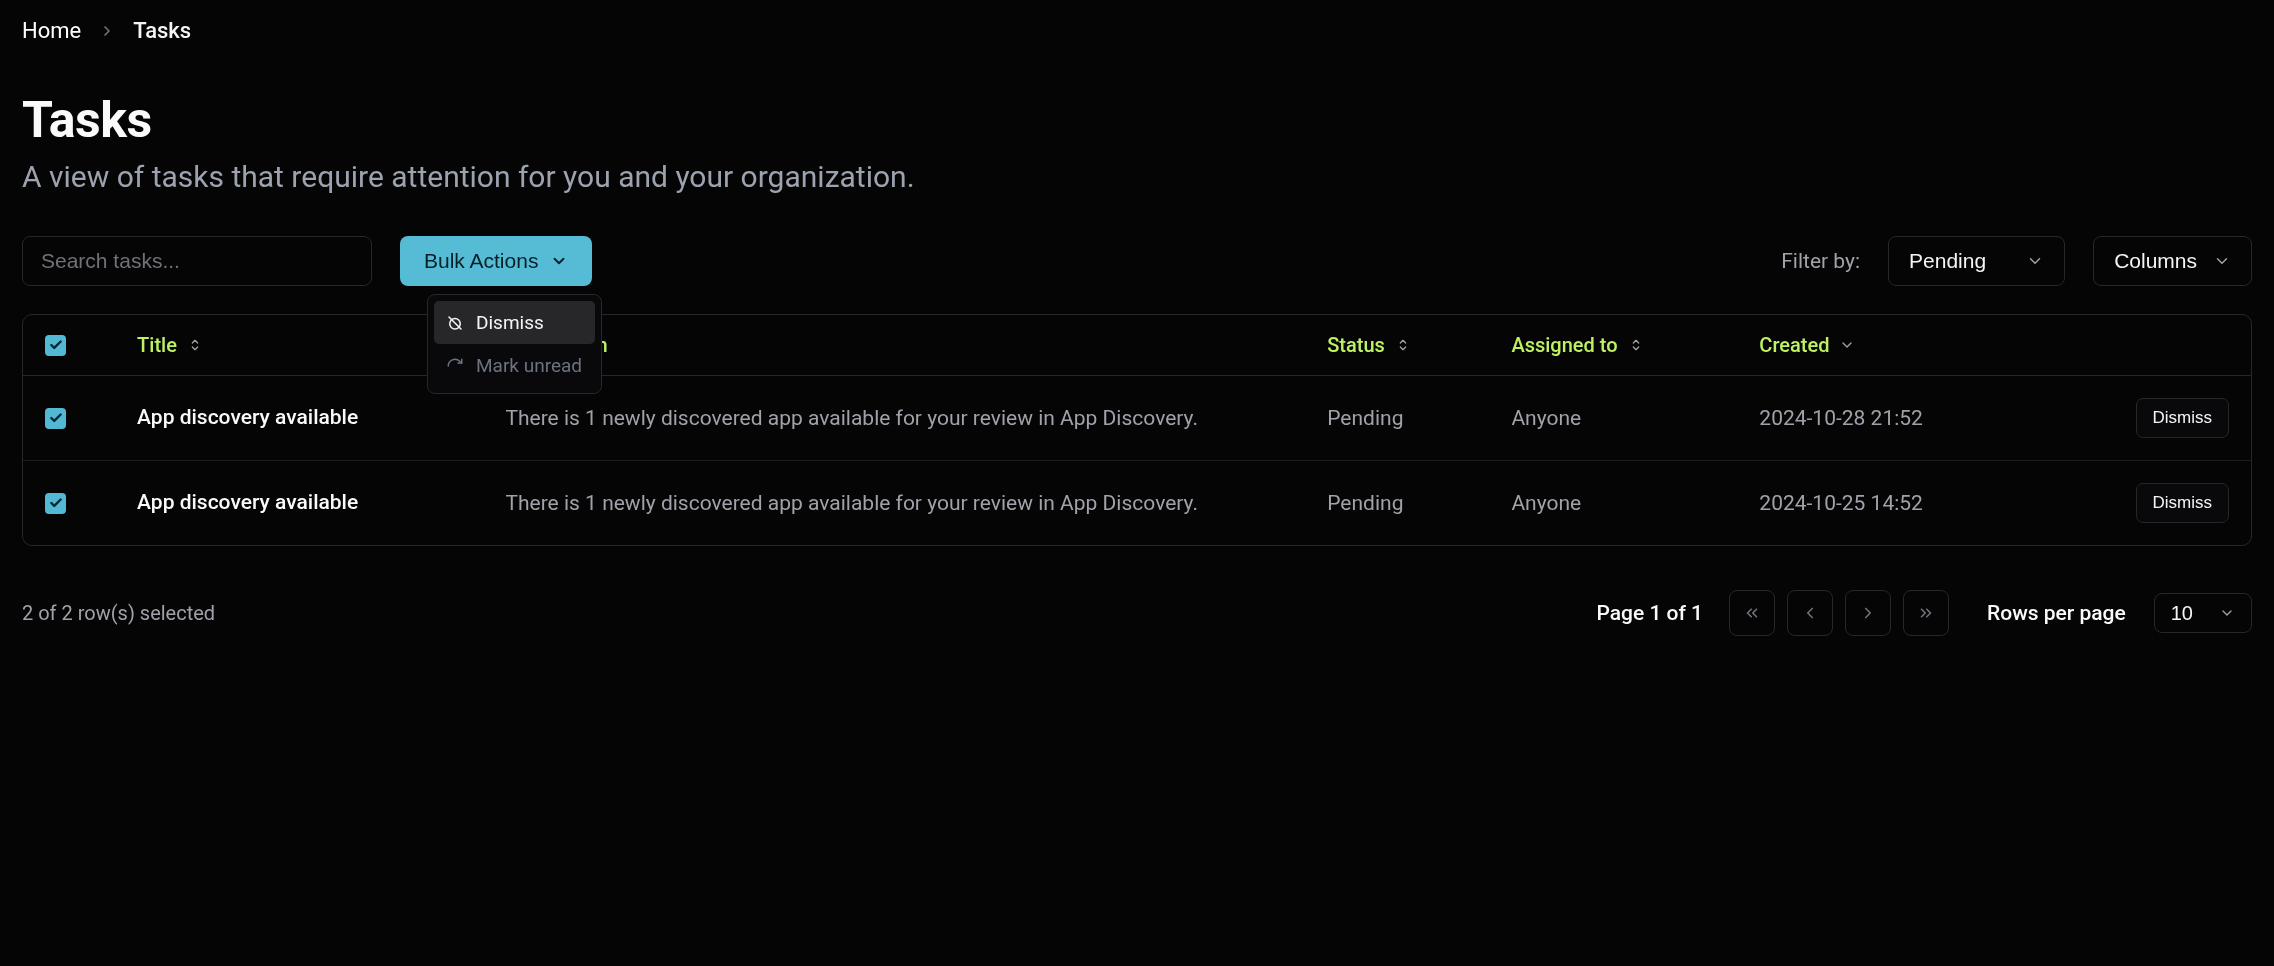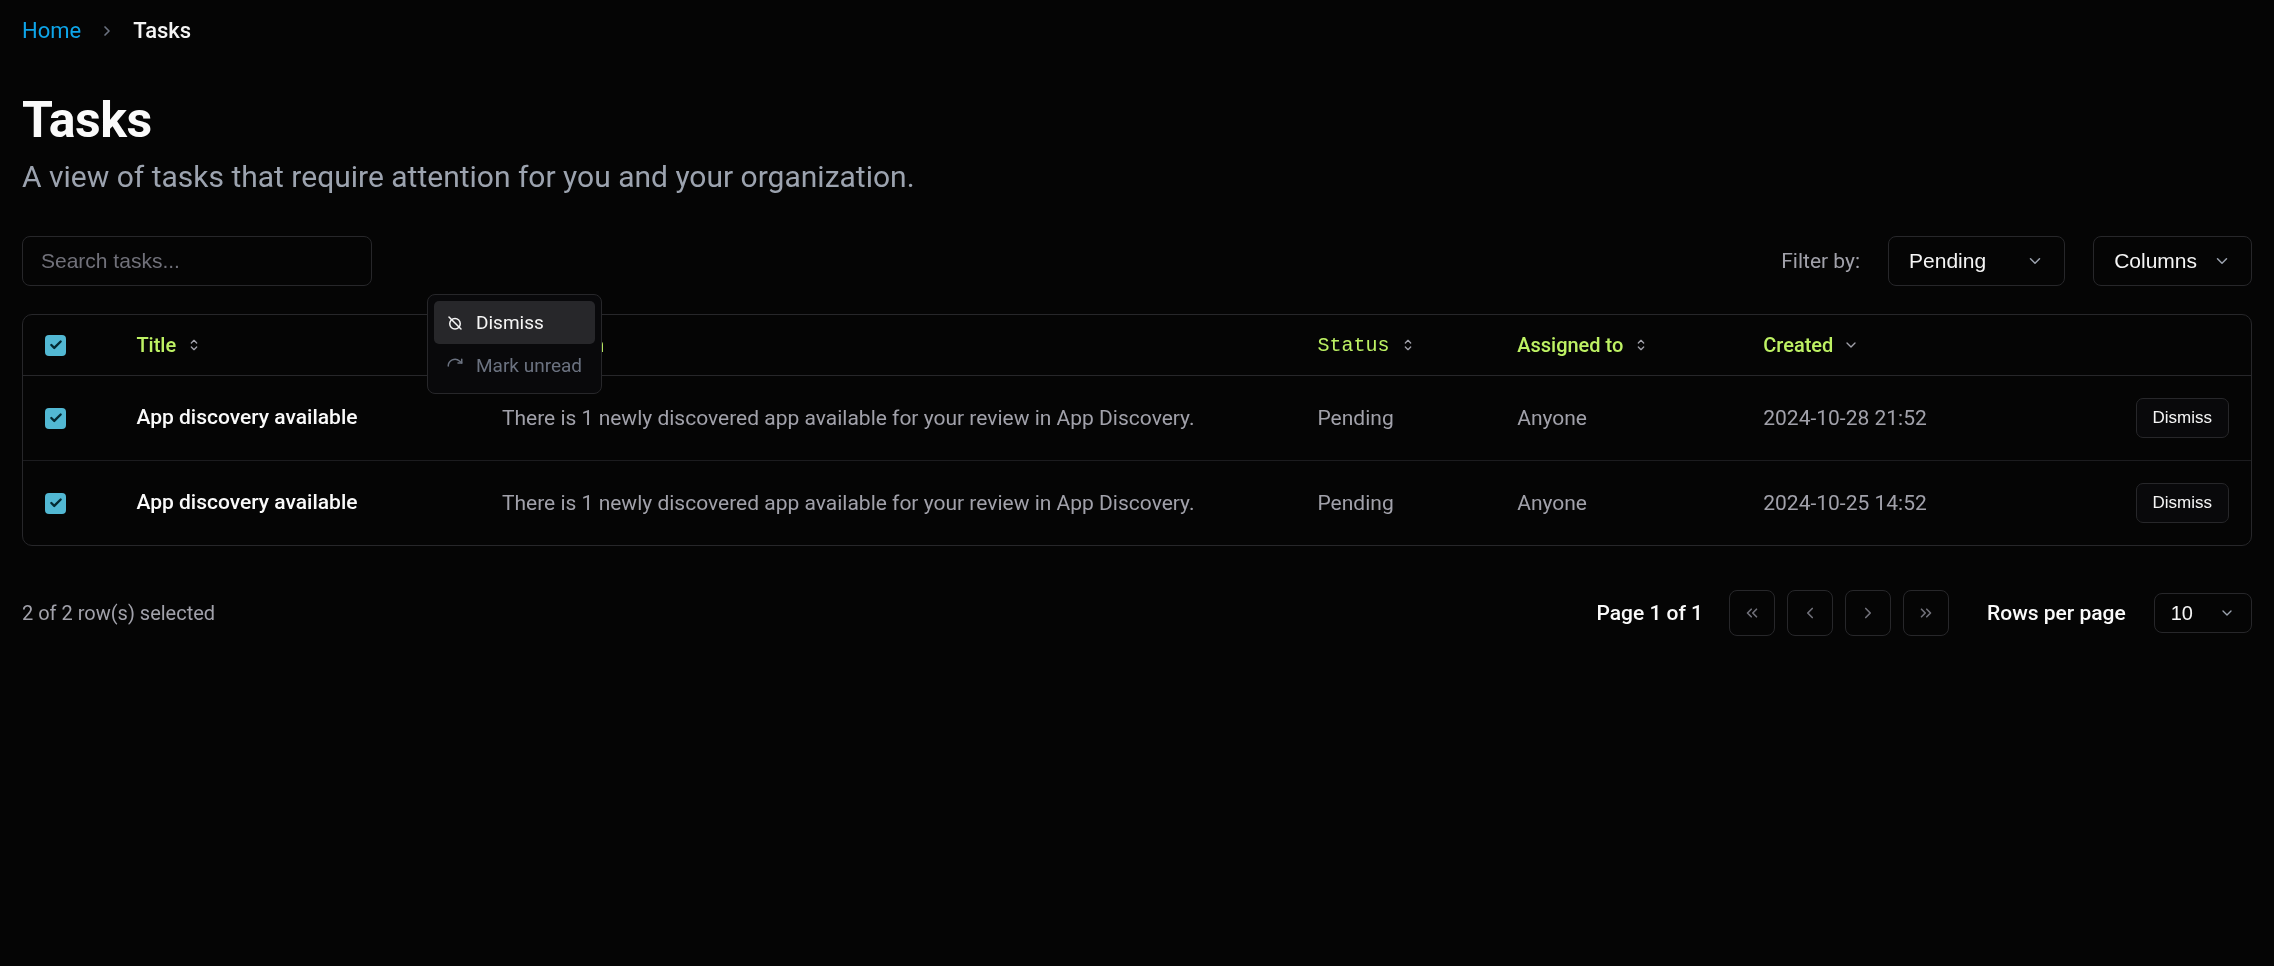--- a/index.html
+++ b/index.html
@@ -10,21 +10,21 @@
       padding: 18px 22px;
       width: 2274px;
       font-size: 21px;
     }
     .breadcrumb {
       display: flex;
       align-items: center;
       gap: 18px;
       margin-bottom: 48px;
     }
-    .breadcrumb .home { color: #0ea5e9; font-size: 22px; font-weight: 400; text-align: right;}
+    .breadcrumb .home { color: #ffffff; font-size: 22px; font-weight: 400; text-align: right;}
     .breadcrumb .sep { color: #6b7280; }
     .breadcrumb .current { color: #f5f5f5; font-size: 22px; font-weight: 500;}
     .page-title {
       font-size: 50px;
       font-weight: 700;
       margin-bottom: 10px;
       letter-spacing: -0.5px;
       color: #fafafa;
     }
     .page-subtitle {
@@ -122,21 +122,21 @@
       padding: 22px 22px;
       font-size: 21px;
       color: #e4e4e7;
       border-bottom: 1px solid #1c1c1f;
       vertical-align: middle;
     }
     tbody tr:last-child td { border-bottom: none; }
     .col-check { width: 60px; }
     .col-title { width: 260px; }
     .col-desc { width: 580px; }
-    .col-status { width: 130px; font-family: Liberation Mono, monospace; }
+    .col-status { width: 130px; }
     .col-assigned { width: 175px; }
     .col-created { width: 225px; }
     .col-actions { width: 122px; text-align: right; }
     .checkbox {
       width: 21px;
       height: 21px;
       border-radius: 4px;
       background: #52b8d3;
       display: inline-flex;
       align-items: center;
@@ -202,20 +202,28 @@
       </svg>
   </span>
   <span class="current">Tasks</span>
 </nav>
 
 <h1 class="page-title">Tasks</h1>
 <p class="page-subtitle">A view of tasks that require attention for you and your organization.</p>
 
 <div class="toolbar">
   <input class="search-input" placeholder="Search tasks..." style="">
+  <button class="bulk-actions-btn">
+    <span>Bulk Actions</span>
+    <span>
+      <svg width="18" height="18" viewBox="0 0 24 24" fill="none" stroke="#052027" stroke-width="2.5" stroke-linecap="round" stroke-linejoin="round">
+          <polyline points="6 9 12 15 18 9"></polyline>
+        </svg>
+    </span>
+  </button>
 
   <div class="dropdown-menu">
     <div class="dropdown-item highlighted">
       <span>
         <svg width="18" height="18" viewBox="0 0 24 24" fill="none" stroke="#f5f5f5" stroke-width="2" stroke-linecap="round" stroke-linejoin="round">
             <circle cx="12" cy="13" r="7"></circle>
             <line x1="4" y1="4" x2="20" y2="20"></line>
           </svg>
       </span>
       <span>Dismiss</span>

